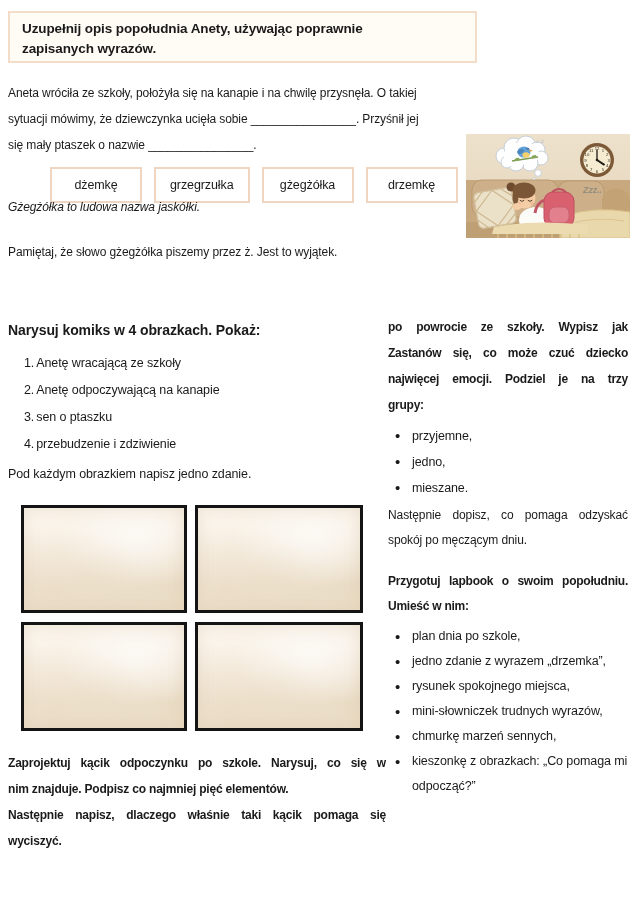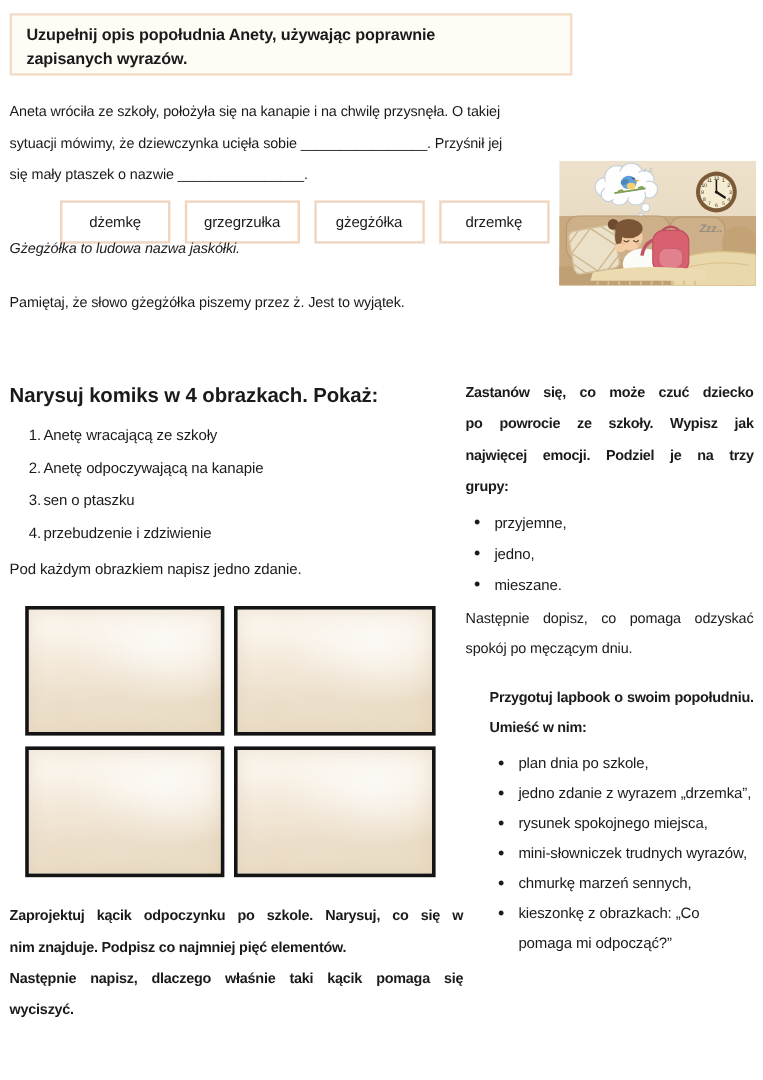--- a/index.html
+++ b/index.html
@@ -33,21 +33,21 @@
   }
 
   
   .illo { left:466px; top:134px; width:164px; height:100px; }
 
   .note-italic { left:8px; top:200px; font-style:italic; font-size:12px; }
   .note-plain  { left:8px; top:245px; font-size:12px; }
 
   
   .comic-task { left:8px; top:321px; width:366px; font-size:12.5px; }
-  .comic-task .heading { font-weight:bold; font-size:17px; line-height:18px; }
+  .comic-task .heading { font-weight:bold; font-size:14px; line-height:18px; }
   .num-list { counter-reset: it; margin:11px 0 0 16px; list-style:none; }
   .num-item { counter-increment: it; line-height:27px; font-size:12.5px; }
   .num-item::before { content: counter(it) "."; margin-right:2px; }
   .comic-task .footer { margin-top:7px; line-height:18px; font-size:12.5px; }
 
   
   .panels {
     left:21px; top:505px;
     display:grid; grid-template-columns:166px 168px; grid-template-rows:108px 109px;
     column-gap:8px; row-gap:9px;
@@ -65,21 +65,21 @@
   
   .corner-task { left:8px; top:750px; width:378px; font-weight:bold; font-size:12px; line-height:26px; letter-spacing:-0.2px; }
 
   
   .right-col { left:388px; top:314px; width:240px; }
   .rc-head { font-weight:bold; font-size:12px; line-height:26px; letter-spacing:-0.25px; }
   .rc-body { font-size:12px; line-height:25px; }
   .bullets { margin-top:5px; }
   .bullet { position:relative; padding-left:24px; line-height:26px; font-size:12.5px; }
   .bullet::before { content:"\2022"; position:absolute; left:7px; top:0; font-size:15px; }
-  .lapbook { margin-top:16px;margin-left:20px; }
+  .lapbook { margin-top:16px; }
   .lapbook .rc-head { line-height:25px; }
   .lapbook .bullet { line-height:25px; }
 </style>
 </head>
 <body>
 
 <div class="page">
 
   <div class="abs title-box">
     <div class="nowrap">Uzupełnij opis popołudnia Anety, używając poprawnie</div>
@@ -241,22 +241,22 @@
     <div class="jline">Zaprojektuj kącik odpoczynku po szkole. Narysuj, co się w</div>
     <div>nim znajduje. Podpisz co najmniej pięć elementów.</div>
     <div class="jline">Następnie napisz, dlaczego właśnie taki kącik pomaga się</div>
     <div>wyciszyć.</div>
   </div>
 
   <div class="abs right-col">
 
     <div>
       <div class="rc-head">
+        <div class="jline">po powrocie ze szkoły. Wypisz jak</div>
         <div class="jline">Zastanów się, co może czuć dziecko</div>
-        <div class="jline">po powrocie ze szkoły. Wypisz jak</div>
         <div class="jline">najwięcej emocji. Podziel je na trzy</div>
         <div>grupy:</div>
       </div>
       <div class="bullets">
         <div class="bullet">przyjemne,</div>
         <div class="bullet">jedno,</div>
         <div class="bullet">mieszane.</div>
       </div>
       <div class="rc-body" style="margin-top:2px;">
         <div class="jline">Następnie dopisz, co pomaga odzyskać</div>

